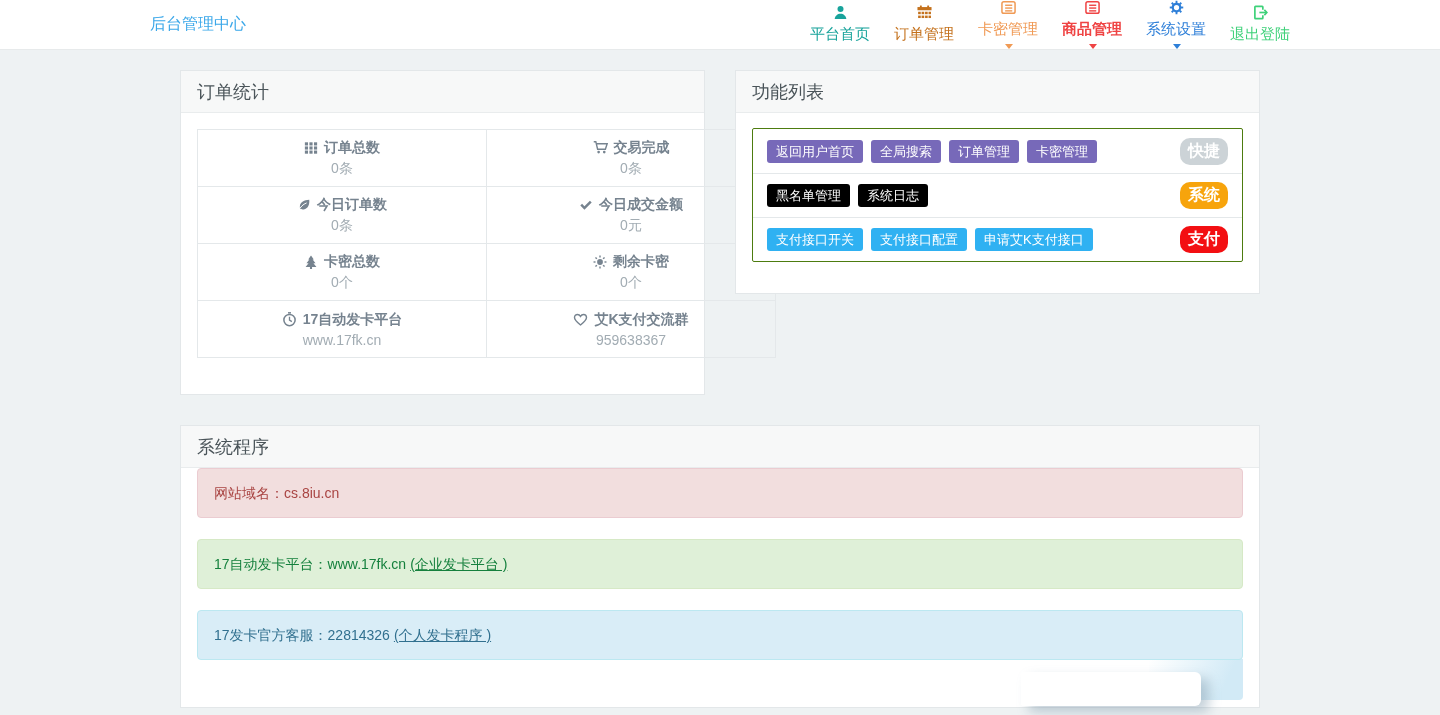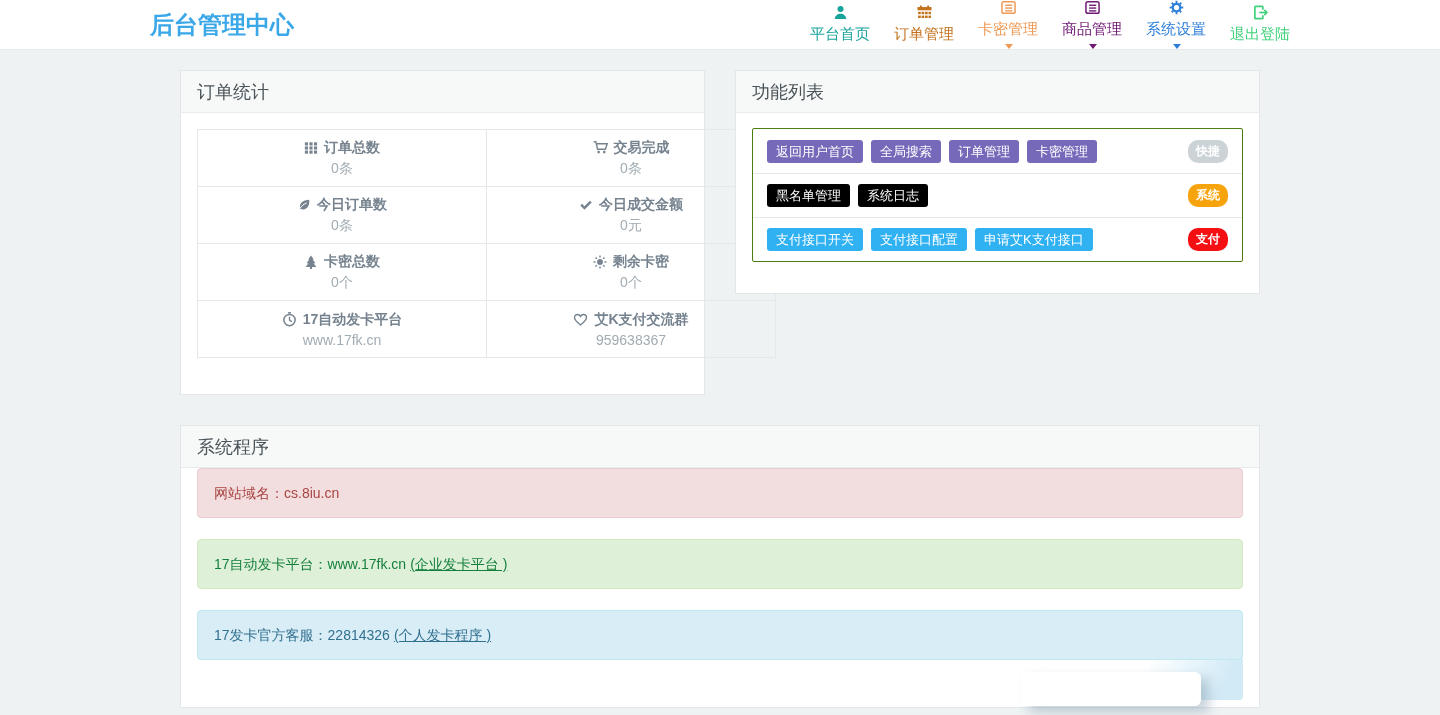--- a/index.html
+++ b/index.html
@@ -12,21 +12,21 @@
     overflow:hidden;
   }
   
   .navbar {
     height:50px; background:#fff; border-bottom:1px solid #e7eaeb;
   }
   .navbar-inner {
     width:1140px; margin:0 auto; height:100%;
     display:flex; align-items:center;
   }
-  .brand { font-size:24px; font-weight:bold; color:#3aa7e9; }
+  .brand { font-size:16px; font-weight:normal; color:#3aa7e9; }
   .nav { margin-left:auto; display:flex; align-items:center; gap:24px; }
   .nav-item {
     display:flex; align-items:center; gap:5px;
     font-size:15px; text-decoration:none; cursor:pointer; white-space:nowrap;flex-direction:column;
   }
   .nav-item svg { display:block; }
   .caret {
     width:0; height:0; margin-left:2px;
     border-left:4px solid transparent; border-right:4px solid transparent;
     border-top:5px solid currentColor;
@@ -64,21 +64,21 @@
   .func-row {
     display:flex; align-items:center; height:44px; padding:0 14px;
   }
   .func-row + .func-row { border-top:1px solid #e4e8ea; }
   .func-btn {
     border:none; color:#fff; font-size:13px; line-height:19px;
     padding:2px 9px; margin-right:8px; border-radius:3px; cursor:pointer;
     font-family:inherit; white-space:nowrap;
   }
   .badge {
-    margin-left:auto; color:#fff; font-size:12px; font-weight:bold;
+    margin-left:auto; color:#fff; font-size:16px; font-weight:bold;
     padding:3px 8px; border-radius:10px; white-space:nowrap;
   }
   
   .alert {
     position:relative; z-index:3;
     margin:0 16px 21px 16px; height:50px; padding:14px 16px;
     border:1px solid transparent; border-radius:4px; font-size:14px; line-height:20px;
   }
   .alert:first-of-type { margin-top:15px; }
   .alert a { color:inherit; text-decoration:underline; margin-left:4px; cursor:pointer; }
@@ -141,21 +141,21 @@
               <rect x="1" y="1.8" width="14" height="12.4" rx="2" stroke-width="1.6"></rect>
               <line x1="4.4" y1="5.6" x2="12" y2="5.6" stroke-width="1.5"></line>
               <line x1="4.4" y1="8.6" x2="12" y2="8.6" stroke-width="1.5"></line>
               <line x1="4.4" y1="11.6" x2="12" y2="11.6" stroke-width="1.5"></line>
             </svg>
         </span>
         <span>卡密管理</span>
         <span class="caret"></span>
       </a>
 
-      <a class="nav-item" style="color: #701a75;">
+      <a class="nav-item" style="color: #ef4444; font-weight: bold;">
         <span>
           <svg width="15" height="15" viewBox="0 0 16 16" fill="none" stroke="currentColor">
               <rect x="1" y="1.8" width="14" height="12.4" rx="2" stroke-width="1.6"></rect>
               <line x1="4.4" y1="5.6" x2="12" y2="5.6" stroke-width="1.5"></line>
               <line x1="4.4" y1="8.6" x2="12" y2="8.6" stroke-width="1.5"></line>
               <line x1="4.4" y1="11.6" x2="12" y2="11.6" stroke-width="1.5"></line>
             </svg>
         </span>
         <span>商品管理</span>
         <span class="caret"></span>

